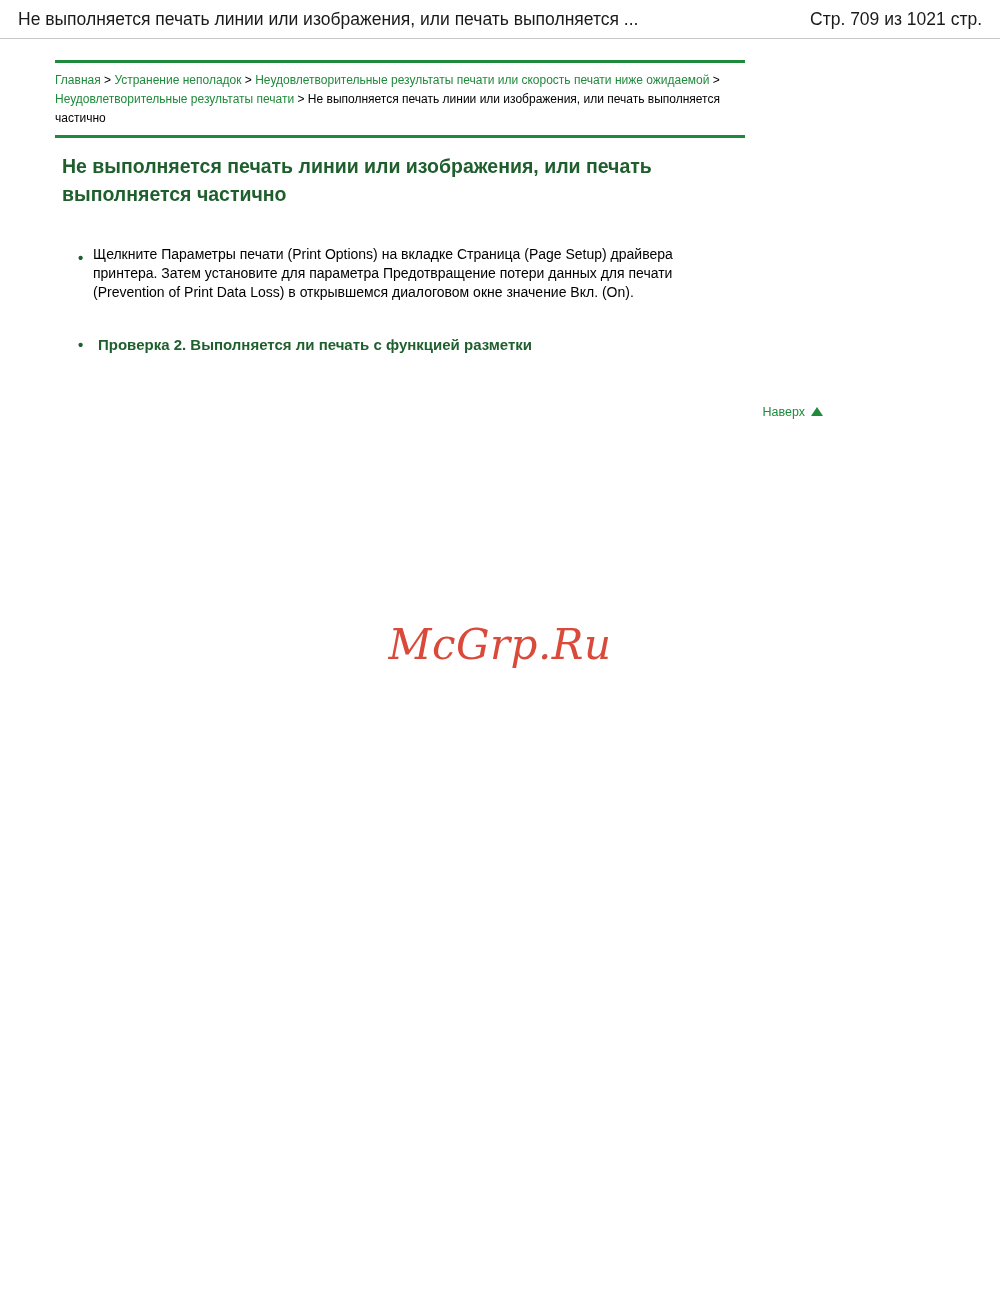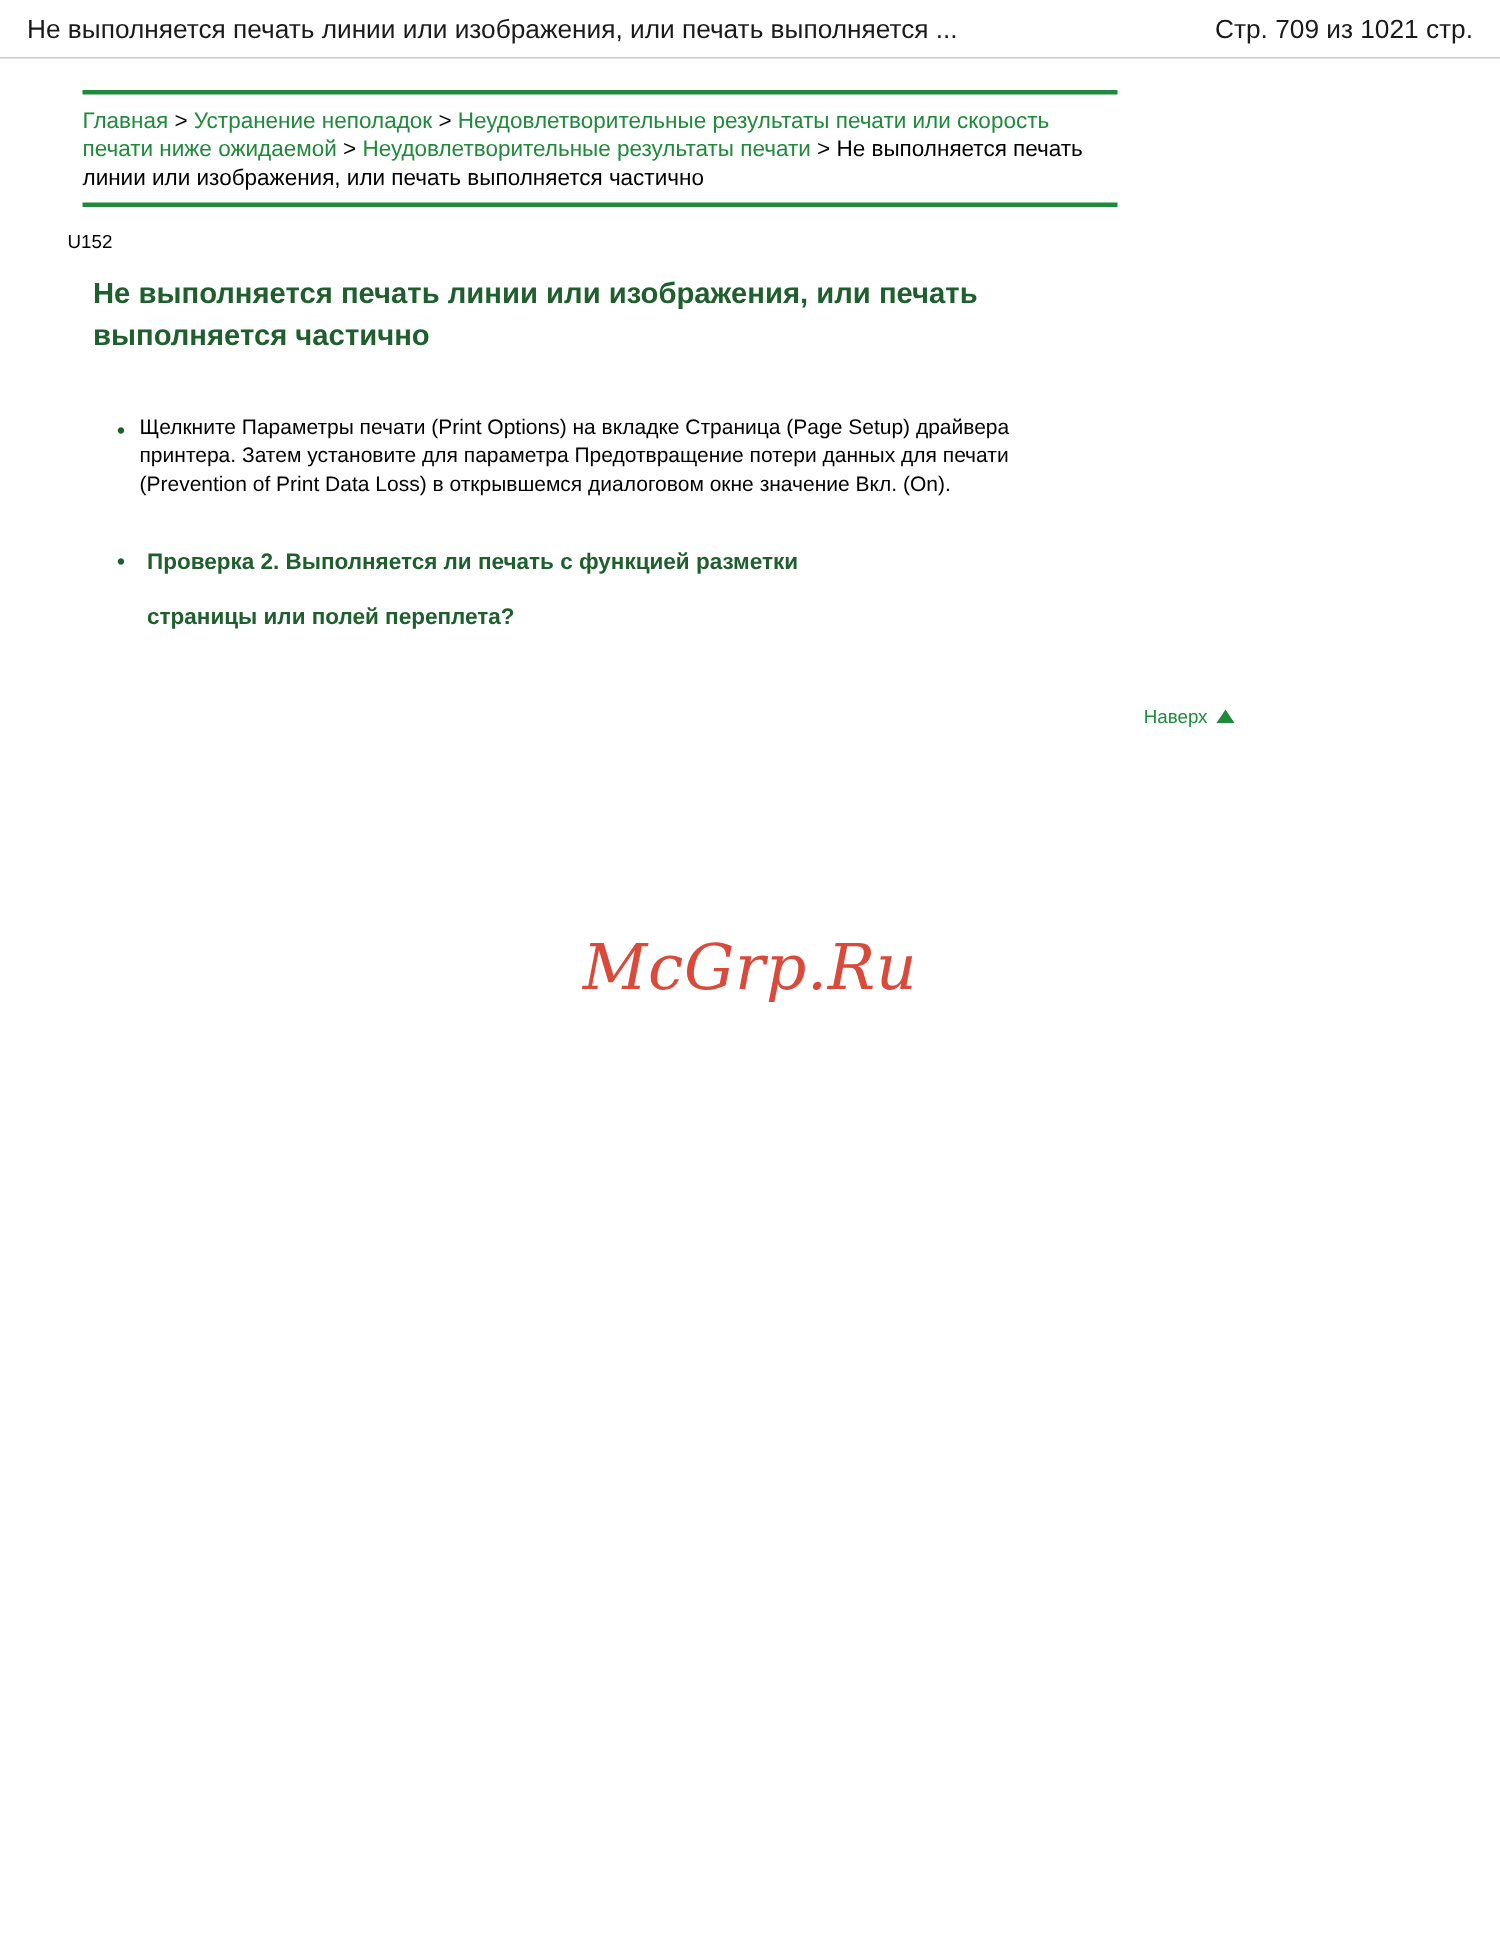--- a/index.html
+++ b/index.html
@@ -60,21 +60,21 @@
   .breadcrumb-wrap {
     margin: 22px 55px 0 55px;
     width: 690px;
   }
   .rule-green {
     height: 3px;
     background: #1f8a3b;
     width: 690px;
   }
   .breadcrumb {
-    font-size: 15px;
+    font-size: 12px;
     line-height: 19px;
     color: #000000;
     padding: 8px 0 7px 0;
   }
   .breadcrumb a {
     color: #1f8a3b;
     text-decoration: none;
   }
   .breadcrumb .sep {
     color: #000000;
@@ -180,40 +180,38 @@
 <div class="content">
 
   <div class="breadcrumb-wrap">
     <div class="rule-green"></div>
     <div class="breadcrumb">
       <a href="#">Главная</a><span class="sep"> &gt; </span><a href="#">Устранение неполадок</a><span class="sep"> &gt; </span><a href="#">Неудовлетворительные результаты печати или скорость печати ниже ожидаемой</a><span class="sep"> &gt; </span><a href="#">Неудовлетворительные результаты печати</a><span class="sep"> &gt; </span><span class="tail">Не выполняется печать линии или изображения, или печать выполняется частично</span>
     </div>
     <div class="rule-green"></div>
   </div>
 
-  <div class="code-id">U152</div>
 
   <div class="doc-title">Не выполняется печать линии или изображения, или печать выполняется частично</div>
 
   <div class="spacer-28"></div>
 
   <div class="check-block">
     <div class="check-head">
       <span class="bullet">•</span>
     </div>
     <div class="check-body">Щелкните Параметры печати (Print Options) на вкладке Страница (Page Setup) драйвера принтера. Затем установите для параметра Предотвращение потери данных для печати (Prevention of Print Data Loss) в открывшемся диалоговом окне значение Вкл. (On).</div>
   </div>
 
   <div class="spacer-28"></div>
 
   <div class="check-block">
     <div class="check-head">
       <span class="bullet">•</span>
       <span>Проверка 2. Выполняется ли печать с функцией разметки</span>
-      <span class="line2">страницы или полей переплета?</span>
     </div>
 
     <div class="top-link-row">
       <a href="#" class="top-link">Наверх</a><span class="up-triangle"></span>
     </div>
   </div>
 
 </div>
 
 <div class="watermark">McGrp.Ru</div>

